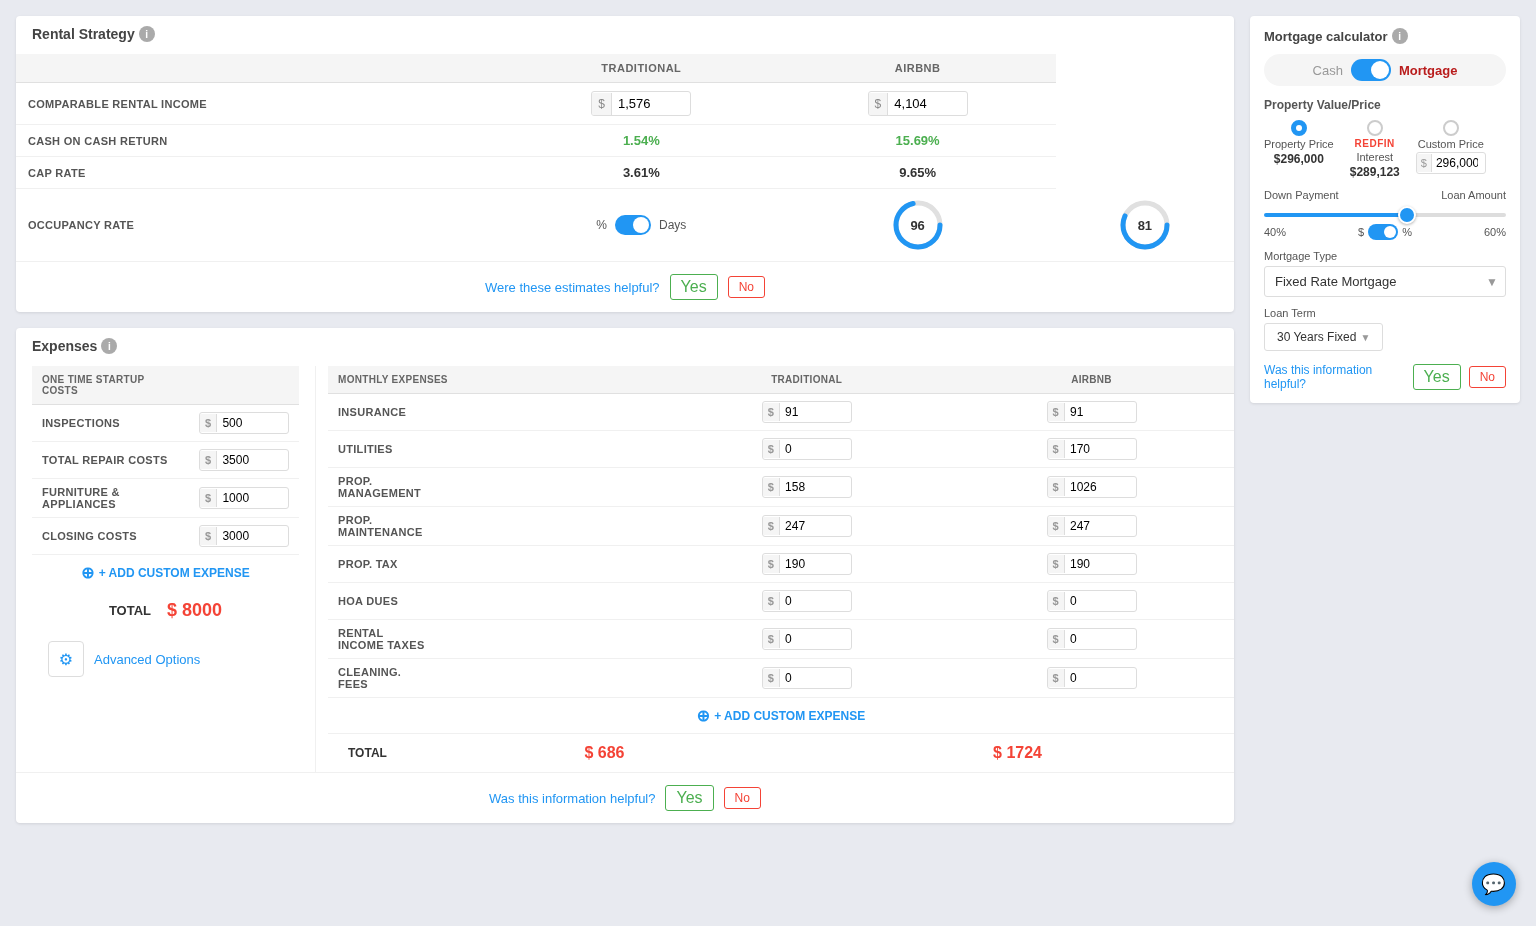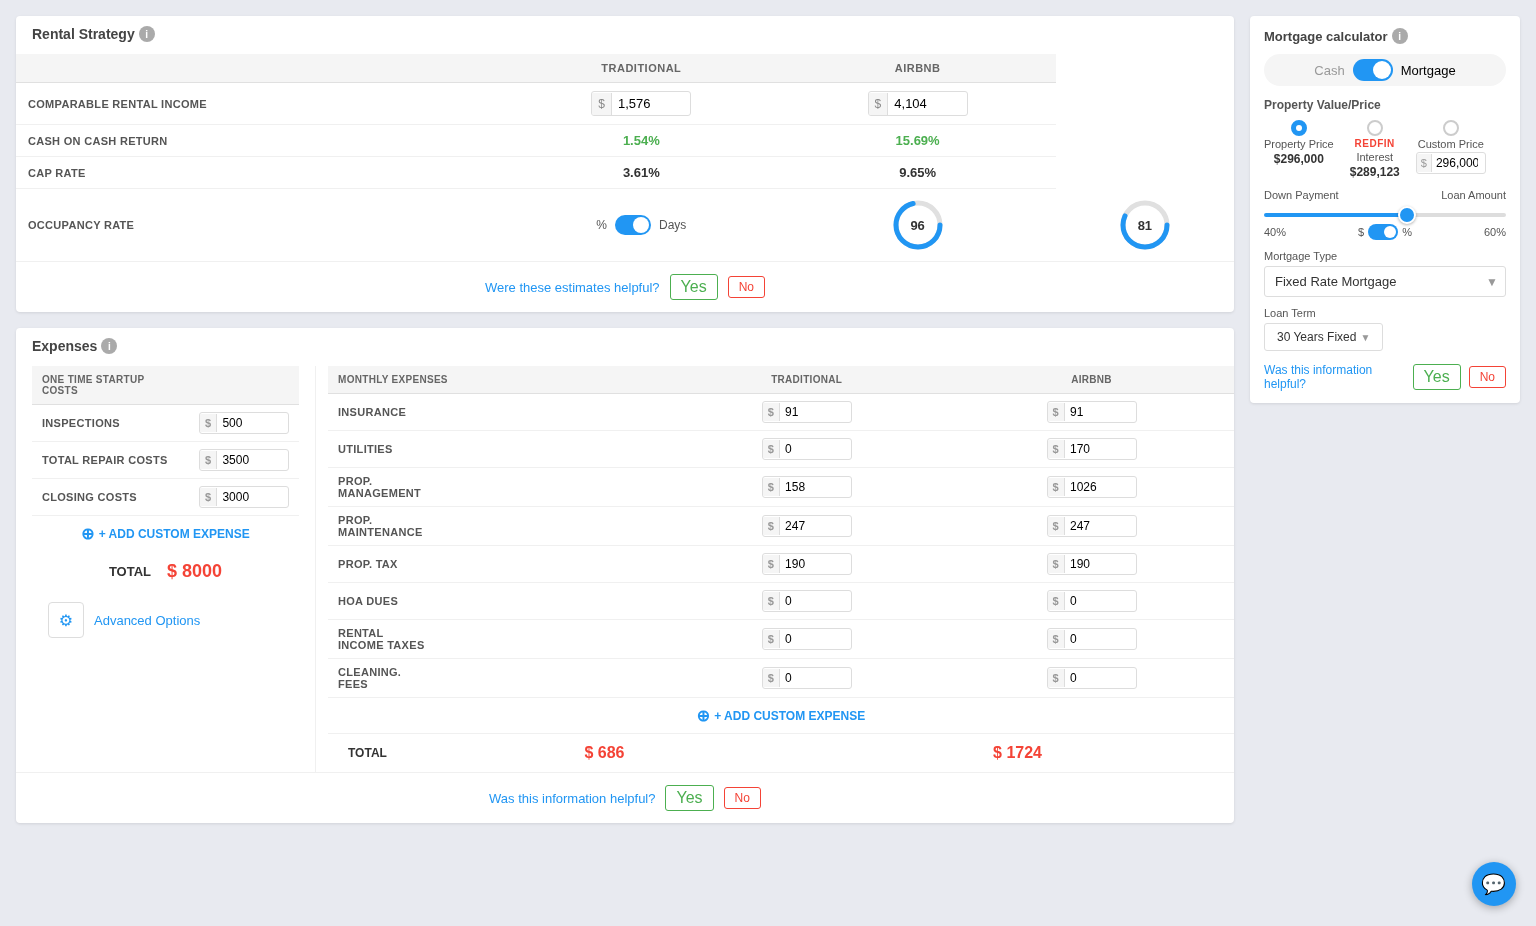--- a/index.html
+++ b/index.html
@@ -299,21 +299,21 @@
       display: flex;
       align-items: center;
       justify-content: center;
       gap: 8px;
       background: #f5f5f5;
       border-radius: 20px;
       padding: 5px 12px;
       margin-bottom: 12px;
     }
     .cm-label { font-size: 13px; color: #999; }
-    .cm-active { color: #000000; font-weight: 400; }
+    .cm-active { color: #b91c1c; font-weight: 700; }
     .cm-toggle {
       width: 40px; height: 22px;
       background: #2196f3;
       border-radius: 11px;
       position: relative;
       cursor: pointer;
     }
     .cm-toggle::after {
       content: '';
       position: absolute;
@@ -667,20 +667,29 @@
               <tr>
                 <td>TOTAL REPAIR COSTS</td>
                 <td class="val">
                   <div class="small-input">
                     <span>$</span>
                     <input type="text" value="3500" style="">
                   </div>
                 </td>
               </tr>
               <tr>
+                <td>FURNITURE &amp; APPLIANCES</td>
+                <td class="val">
+                  <div class="small-input">
+                    <span>$</span>
+                    <input type="text" value="1000" style="">
+                  </div>
+                </td>
+              </tr>
+              <tr>
                 <td>CLOSING COSTS</td>
                 <td class="val">
                   <div class="small-input">
                     <span>$</span>
                     <input type="text" value="3000" style="">
                   </div>
                 </td>
               </tr>
             </tbody>
           </table>

